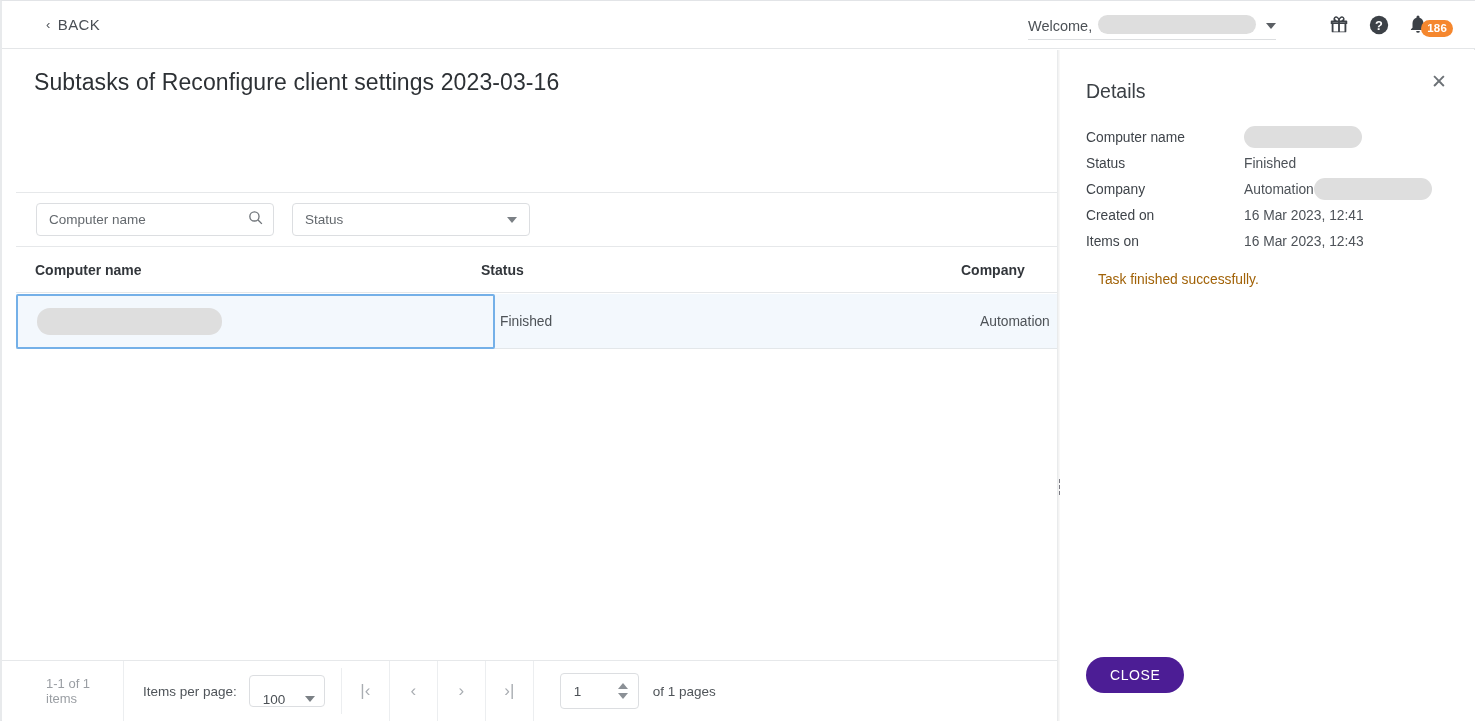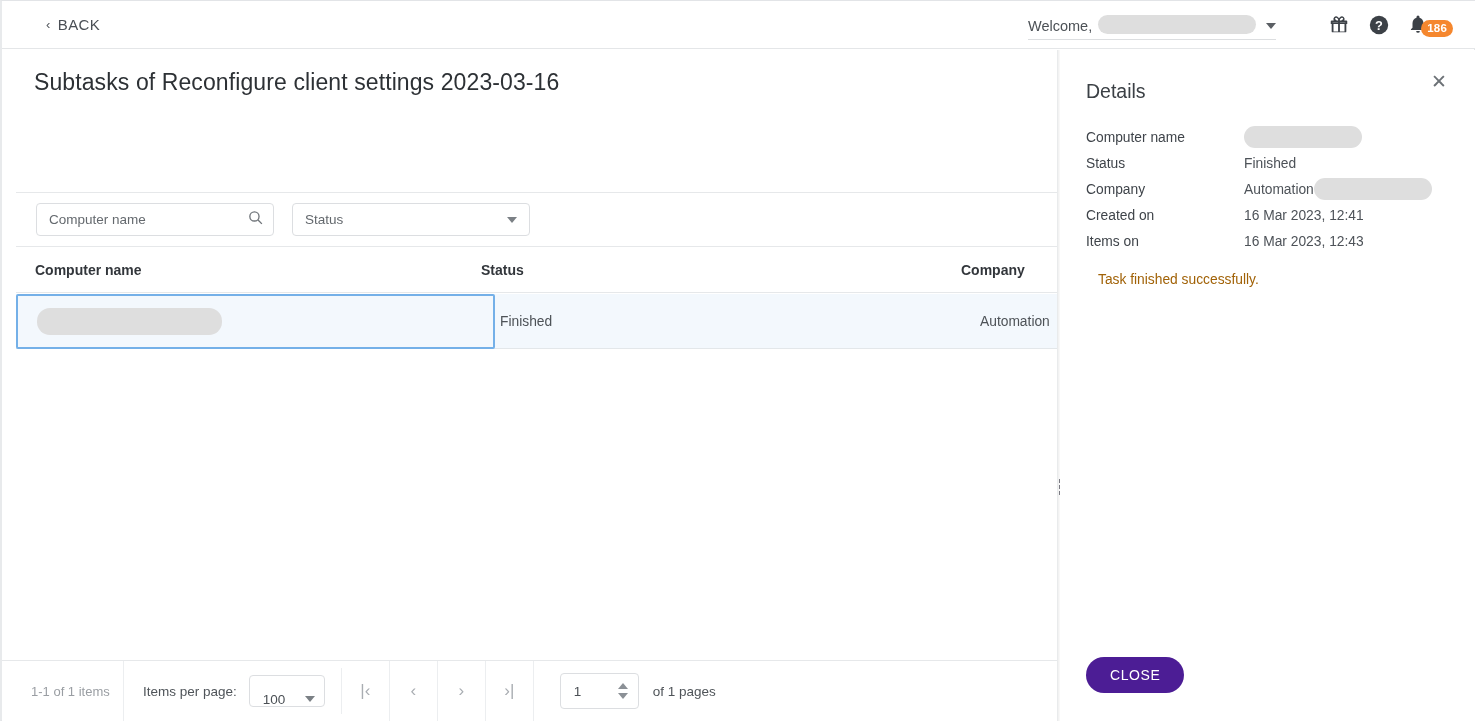--- a/index.html
+++ b/index.html
@@ -125,21 +125,21 @@
 
   
   .paginator {
     position: absolute; left: 0px; bottom: 0px;
     width: 1055px; height: 61px;
     border-top: 1px solid #e6e8ea;
     display: flex; align-items: center; background: #fff;
   }
   .pg-items {
     font-size: 13px; color: #9a9ea3; width: 122px;
-    padding-left: 29px; height: 61px; display: flex; align-items: center;
+    padding-left: 44px; height: 61px; display: flex; align-items: center;
     border-right: 1px solid #eceef0;
   }
   .pg-ipp {
     display: flex; align-items: center; gap: 12px; height: 46px;
     padding: 0 16px 0 19px; border-right: 1px solid #eceef0;
     font-size: 13.5px; color: #4f5459;
   }
   .ipp-select {
     width: 76px; height: 32px; border: 1px solid #dcdee1; border-radius: 4px;
     display: flex; align-items: center; justify-content: space-between;

